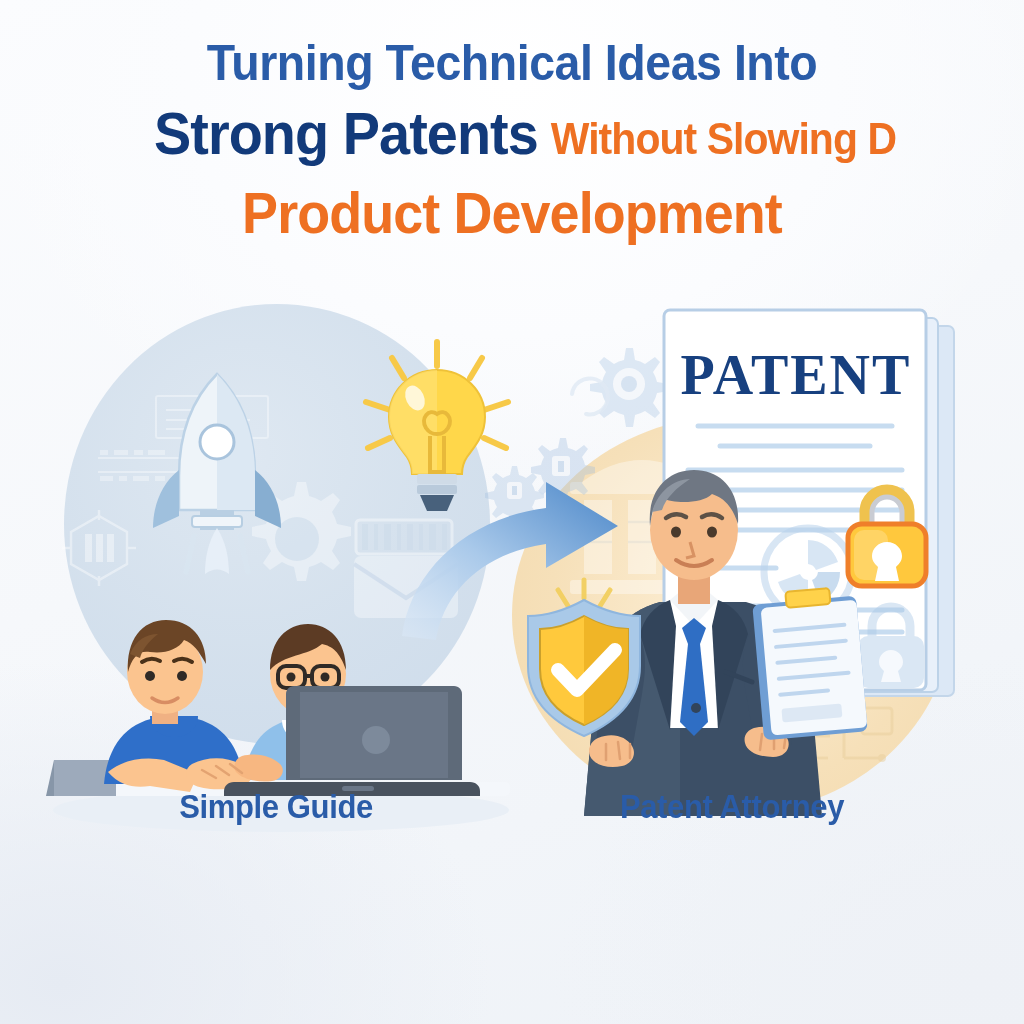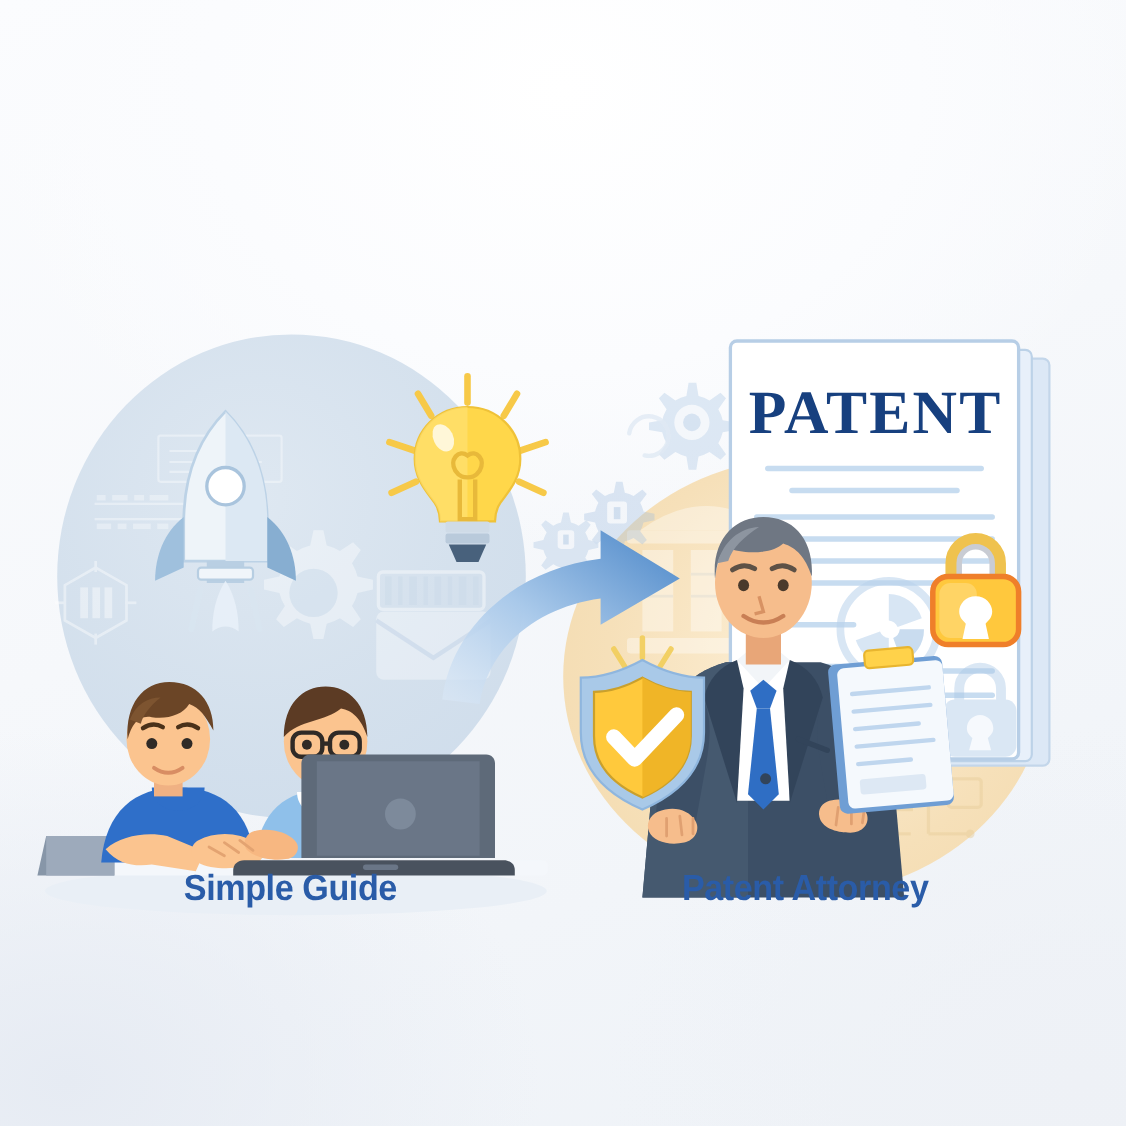--- a/index.html
+++ b/index.html
@@ -38,21 +38,21 @@
   }
   .t-strong{color:#123a7a;font-size:60px;}
   .t-without{color:#ee7022;font-size:44px;font-weight:700;margin-left:14px;}
   .t-line3{
     font-size:58px;font-weight:700;letter-spacing:-1px;color:#ee7022;
     padding-top:14px;transform:scaleX(.93);
   }
 
   
   .panel{position:absolute;top:296px;width:480px;height:520px;}
-  .panel-left{left:24px;}
+  .panel-left{left:36px;}
   .panel-right{left:492px;}
 
   .disc{
     position:absolute;border-radius:50%;
   }
   .disc-left{
     left:28px;top:8px;width:426px;height:440px;
     background:radial-gradient(circle at 42% 34%, #dde7f1 0%, #d2dfec 55%, #cbdaea 100%);
     opacity:.95;
   }
@@ -75,20 +75,27 @@
   .arrow-wrap{position:absolute;left:396px;top:452px;width:260px;height:190px;}
 
   
   svg{display:block;overflow:visible;}
 </style>
 </head>
 <body>
 
 <div id="poster">
 
+  <div class="title-block">
+    <span class="t-line t-line1">Turning Technical Ideas Into</span>
+    <span class="t-line t-line2">
+      <span class="t-strong">Strong Patents</span><span class="t-without">Without Slowing D</span>
+    </span>
+    <span class="t-line t-line3">Product Development</span>
+  </div>
 
   <div class="panel panel-left">
 
     <div class="disc disc-left"></div>
 
     <svg class="glyph" style="left:42px;top:92px;" width="210" height="150" viewBox="0 0 210 150">
       <g stroke="#ffffff" stroke-width="2" fill="none" opacity=".85">
         <rect x="78" y="8" width="112" height="42" rx="2"></rect>
         <line x1="88" y1="22" x2="150" y2="22"></line>
           <line x1="88" y1="32" x2="172" y2="32"></line>

